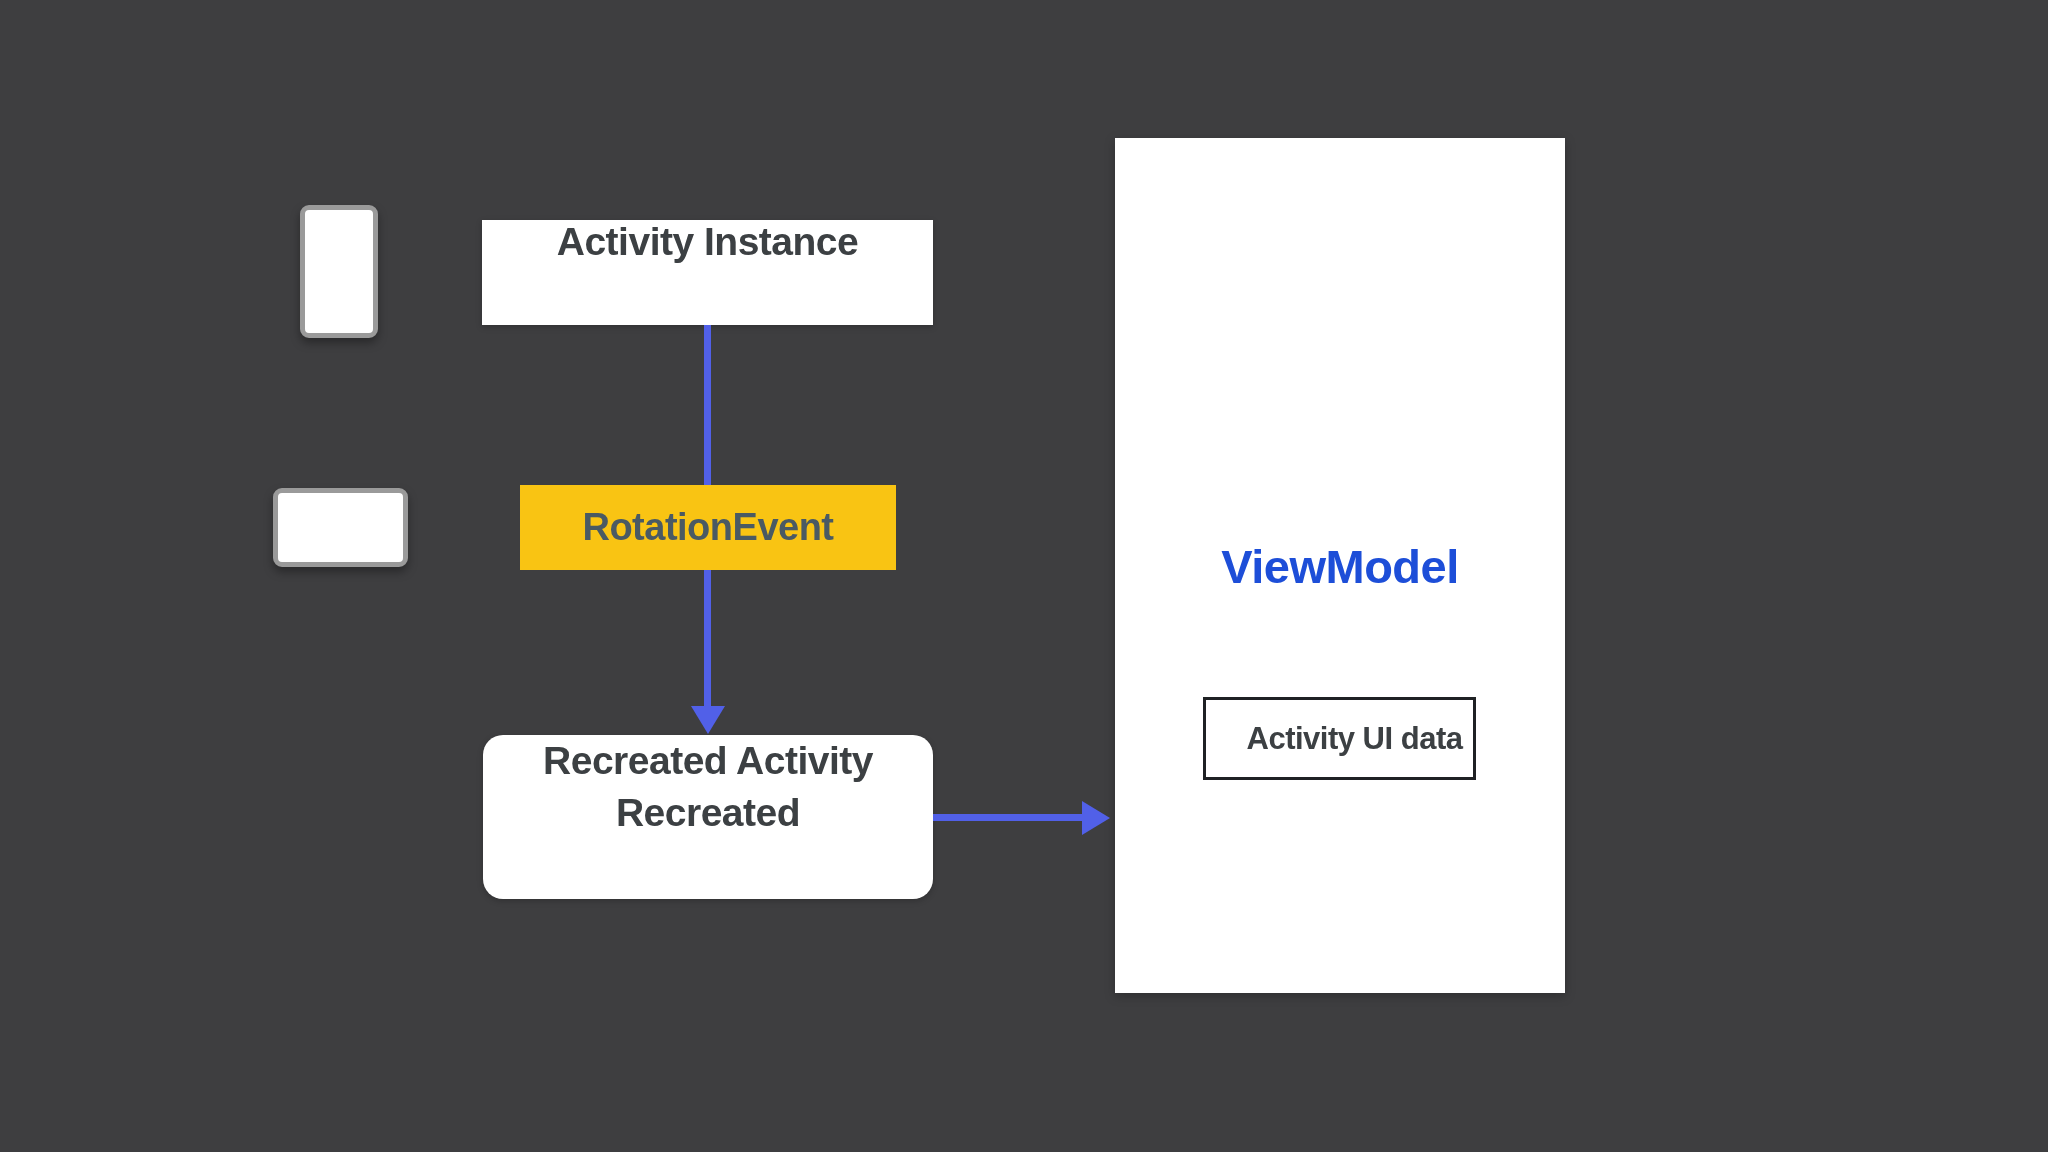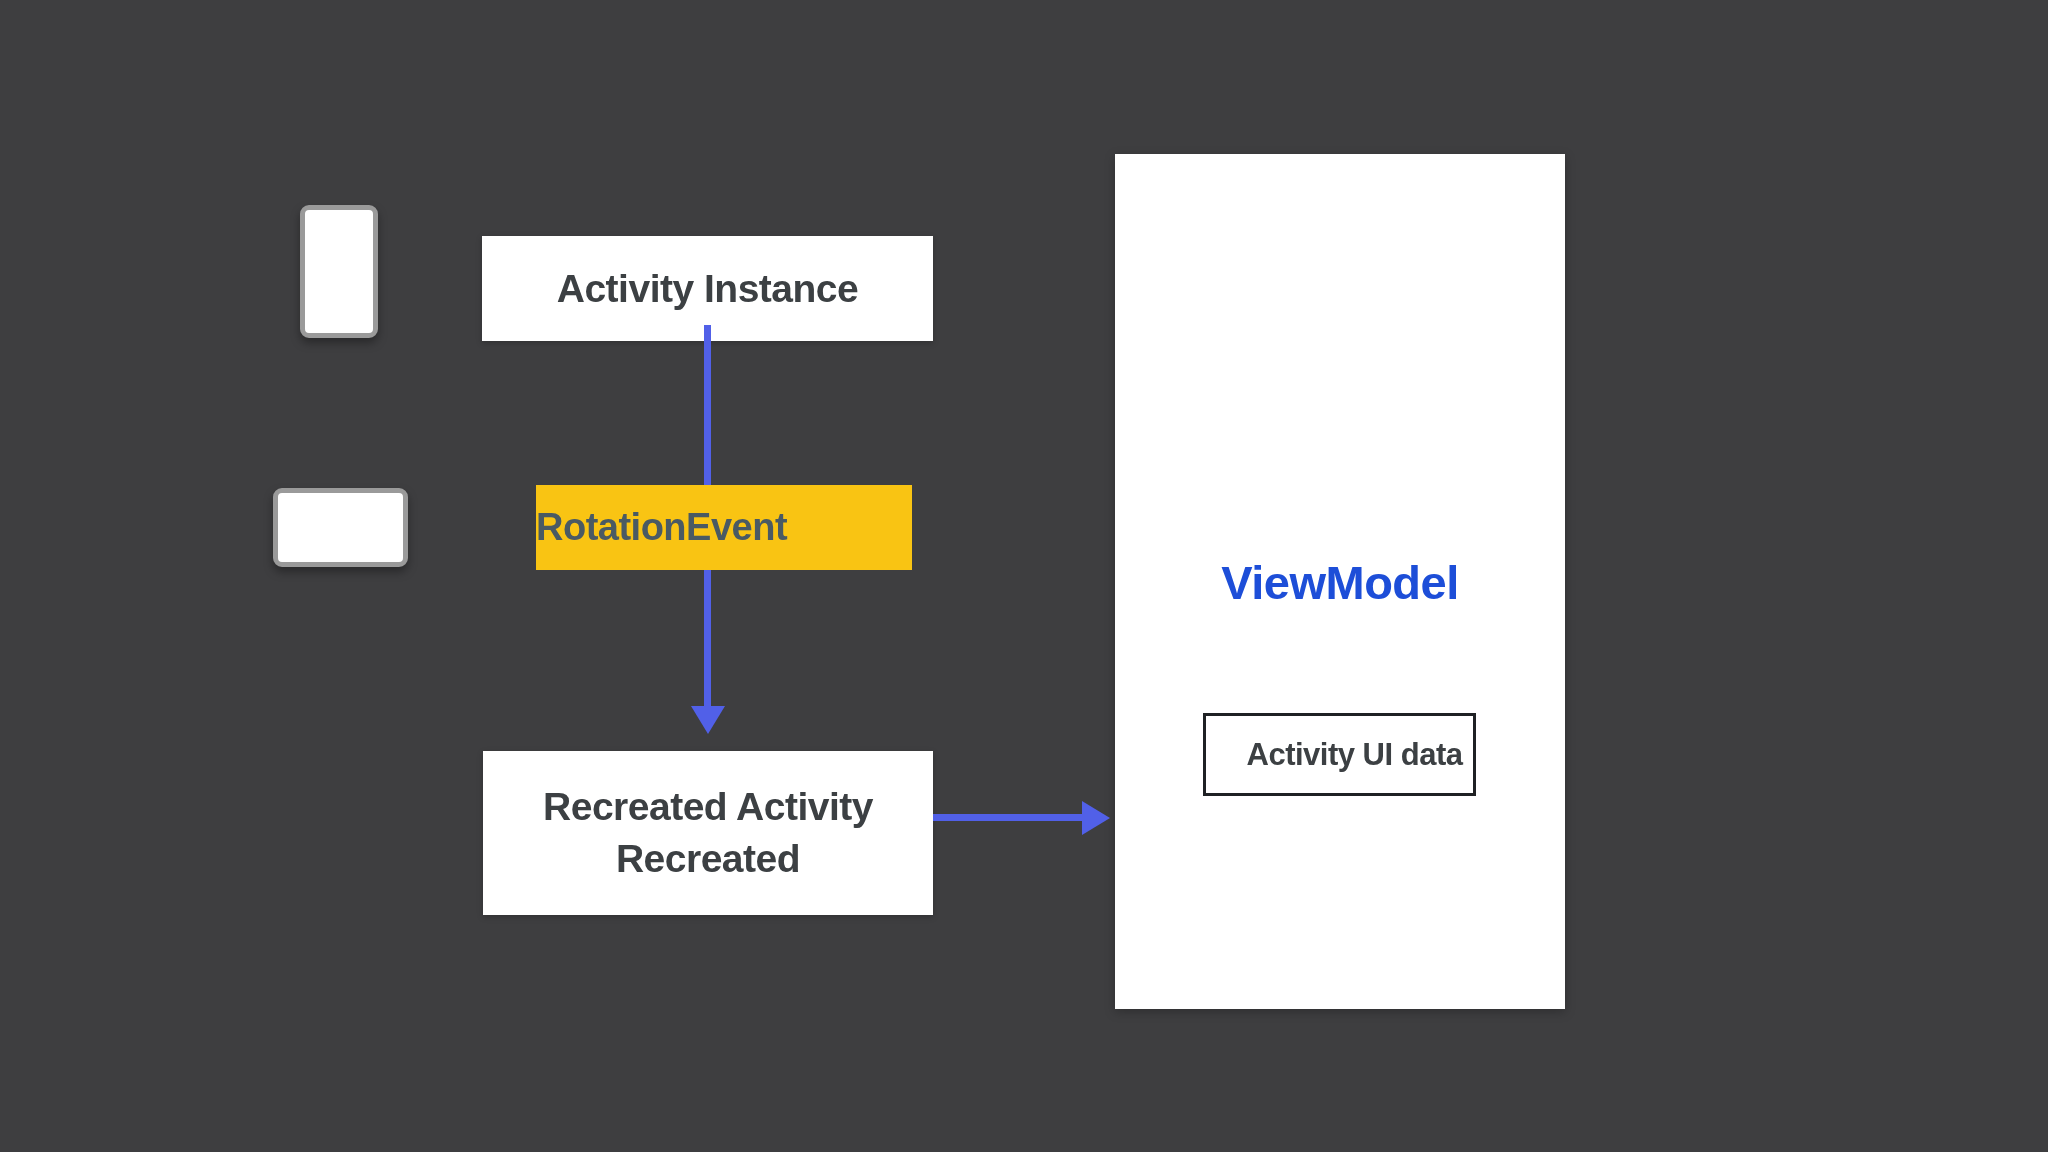--- a/index.html
+++ b/index.html
@@ -6,45 +6,44 @@
   body{
     width:2048px;height:1152px;overflow:hidden;
     font-family:"Liberation Sans", sans-serif;
     background:#3e3e40;
   }
   .stage{position:relative;width:2048px;height:1152px;background:#3e3e40;}
 
   
   .node{
     position:absolute;background:#ffffff;
-    display:flex;align-items:center;justify-content:center;
+    display:flex;align-items:flex-start;justify-content:center;
     text-align:center;color:#3c4043;font-weight:bold;
-    letter-spacing:-0.5px;box-shadow:0 2px 6px rgba(0,0,0,0.22);margin-top:16px;
+    letter-spacing:-0.5px;box-shadow:0 2px 6px rgba(0,0,0,0.22);
   }
   .node-activity{left:482px;top:220px;width:451px;height:105px;font-size:39px;}
-  .node-recreated{left:483px;top:735px;width:450px;height:164px;font-size:39px;line-height:52px;}
+  .node-recreated{left:483px;top:735px;width:450px;height:164px;font-size:39px;line-height:52px;border-radius:20px;}
   .node-viewmodel{left:1115px;top:138px;width:450px;height:855px;box-shadow:0 3px 10px rgba(0,0,0,0.25);}
   .viewmodel-label{
     position:absolute;left:0;right:0;top:50%;transform:translateY(-50%);
     text-align:center;font-size:47px;font-weight:bold;color:#1d4ed8;letter-spacing:-0.5px;
   }
   .ui-data-box{
     position:absolute;left:88px;top:559px;width:273px;height:83px;
     box-sizing:border-box;border:3px solid #1f2124;background:#ffffff;
     display:flex;align-items:center;justify-content:center;
     font-size:31px;font-weight:bold;color:#3c4043;letter-spacing:-0.5px;padding-left:30px;
   }
 
   
   .node-rotation{
     position:absolute;left:520px;top:485px;width:376px;height:85px;
     background:#f9c413;color:#4a5a63;font-weight:bold;font-size:38px;
-    display:flex;align-items:center;justify-content:flex-start;letter-spacing:-0.5px;
+    display:flex;align-items:center;justify-content:center;letter-spacing:-0.5px;
     z-index:3;
-    margin-left:16px;
   }
 
   
   .phone{
     position:absolute;background:#ffffff;
     border:5px solid #9a9a9a;border-radius:9px;
     box-shadow:0 5px 10px rgba(0,0,0,0.35);
   }
   .phone-portrait{left:300px;top:205px;width:68px;height:123px;}
   .phone-landscape{left:273px;top:488px;width:125px;height:69px;}

